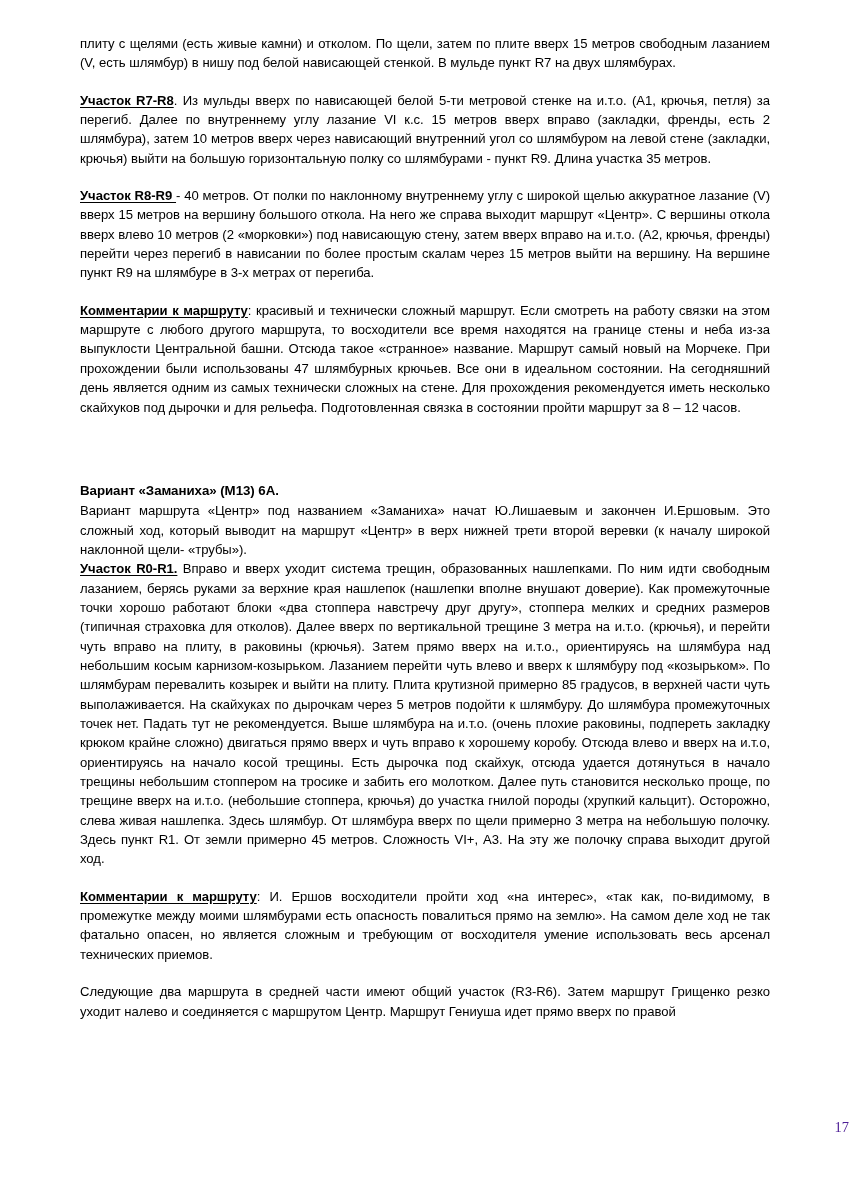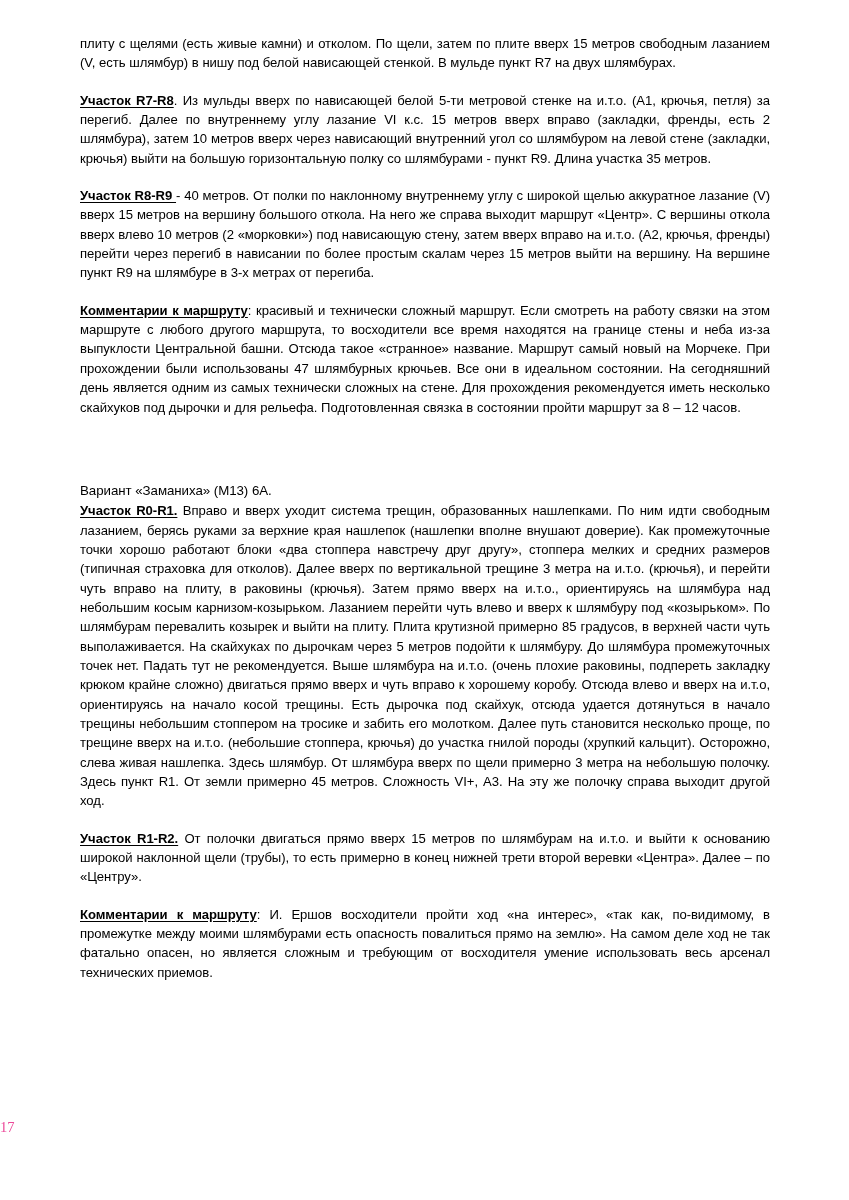--- a/index.html
+++ b/index.html
@@ -37,64 +37,65 @@
     margin: 0 0 18px 0;
   }
   .para.tight {
     margin-bottom: 0;
   }
   .gap-lg {
     height: 46px;
   }
   .section-head {
     font-size: 13.3px;
-    font-weight: normal;
+    font-weight: bold;
     line-height: 19.4px;
     margin: 0 0 1px 0;
     text-align: left;
     letter-spacing: -0.05px;
   }
   .u {
     text-decoration: underline;
     text-underline-offset: 1.5px;
     font-weight: bold;
   }
   .page-number {
     position: absolute;
     left: 0;
     right: 0;
     top: 1119px;
-    text-align: left;
+    text-align: right;
     font-family: "Liberation Serif", serif;
     font-size: 14.5px;
-    color: #ec4899;
+    color: #4c1d95;
   }
 </style>
 </head>
 <body>
 
 <div class="page">
 
   <p class="body-text para">плиту с щелями (есть живые камни) и отколом. По щели, затем по плите вверх 15 метров свободным лазанием (V, есть шлямбур) в нишу под белой нависающей стенкой. В мульде пункт R7 на двух шлямбурах.</p>
 
   <p class="body-text para"><span class="u">Участок R7-R8</span><span>. Из мульды вверх по нависающей белой 5-ти метровой стенке на и.т.о. (А1, крючья, петля) за перегиб. Далее по внутреннему углу лазание VI к.с. 15 метров вверх вправо (закладки, френды, есть 2 шлямбура), затем 10 метров вверх через нависающий внутренний угол со шлямбуром на левой стене (закладки, крючья) выйти на большую горизонтальную полку со шлямбурами - пункт R9. Длина участка 35 метров.</span></p>
 
   <p class="body-text para"><span class="u">Участок R8-R9 </span><span>- 40 метров. От полки по наклонному внутреннему углу с широкой щелью аккуратное лазание (V) вверх 15 метров на вершину большого откола. На него же справа выходит маршрут «Центр». С вершины откола вверх влево 10 метров (2 «морковки») под нависающую стену, затем вверх вправо на и.т.о. (А2, крючья, френды) перейти через перегиб в нависании по более простым скалам через 15 метров выйти на вершину. На вершине пункт R9 на шлямбуре в 3-х метрах от перегиба.</span></p>
 
   <p class="body-text para"><span class="u">Комментарии к маршруту</span><span>: красивый и технически сложный маршрут. Если смотреть на работу связки на этом маршруте с любого другого маршрута, то восходители все время находятся на границе стены и неба из-за выпуклости Центральной башни. Отсюда такое «странное» название. Маршрут самый новый на Морчеке. При прохождении были использованы 47 шлямбурных крючьев. Все они в идеальном состоянии. На сегодняшний день является одним из самых технически сложных на стене. Для прохождения рекомендуется иметь несколько скайхуков под дырочки и для рельефа. Подготовленная связка в состоянии пройти маршрут за 8 – 12 часов.</span></p>
 
   <div class="gap-lg"></div>
 
   <h2 class="section-head">Вариант «Заманиха» (М13) 6А.</h2>
 
+  <p class="body-text para tight">Вариант маршрута «Центр» под названием «Заманиха» начат Ю.Лишаевым и закончен И.Ершовым. Это сложный ход, который выводит на маршрут «Центр» в верх нижней трети второй веревки (к началу широкой наклонной щели- «трубы»).</p>
 
 
   <p class="body-text para"><span class="u">Участок R0-R1.</span><span> Вправо и вверх уходит система трещин, образованных нашлепками. По ним идти свободным лазанием, берясь руками за верхние края нашлепок (нашлепки вполне внушают доверие). Как промежуточные точки хорошо работают блоки «два стоппера навстречу друг другу», стоппера мелких и средних размеров (типичная страховка для отколов). Далее вверх по вертикальной трещине 3 метра на и.т.о. (крючья), и перейти чуть вправо на плиту, в раковины (крючья). Затем прямо вверх на и.т.о., ориентируясь на шлямбура над небольшим косым карнизом-козырьком. Лазанием перейти чуть влево и вверх к шлямбуру под «козырьком». По шлямбурам перевалить козырек и выйти на плиту. Плита крутизной примерно 85 градусов, в верхней части чуть выполаживается. На скайхуках по дырочкам через 5 метров подойти к шлямбуру. До шлямбура промежуточных точек нет. Падать тут не рекомендуется. Выше шлямбура на и.т.о. (очень плохие раковины, подпереть закладку крюком крайне сложно) двигаться прямо вверх и чуть вправо к хорошему коробу. Отсюда влево и вверх на и.т.о, ориентируясь на начало косой трещины. Есть дырочка под скайхук, отсюда удается дотянуться в начало трещины небольшим стоппером на тросике и забить его молотком. Далее путь становится несколько проще, по трещине вверх на и.т.о. (небольшие стоппера, крючья) до участка гнилой породы (хрупкий кальцит). Осторожно, слева живая нашлепка. Здесь шлямбур. От шлямбура вверх по щели примерно 3 метра на небольшую полочку. Здесь пункт R1. От земли примерно 45 метров. Сложность VI+, А3. На эту же полочку справа выходит другой ход.</span></p>
 
-  <p class="body-text para"><span class="u">Участок R1-R2.</span><span>   От полочки двигаться прямо вверх 15 метров по шлямбурам на и.т.о. и выйти к основанию широкой наклонной щели (трубы), то есть примерно в конец нижней трети второй веревки «Центра». Далее – по «Центру».</span></p>
 
 
   <p class="body-text para"><span class="u">Комментарии к маршруту</span><span>: И. Ершов восходители пройти ход «на интерес», «так как, по-видимому, в промежутке между моими шлямбурами есть опасность повалиться прямо на землю». На самом деле ход не так фатально опасен, но является сложным и требующим от восходителя умение использовать весь арсенал технических приемов.</span></p>
 
+  <p class="body-text para">Следующие два маршрута в средней части имеют общий участок (R3-R6). Затем маршрут Грищенко резко уходит налево и соединяется с маршрутом Центр. Маршрут Гениуша идет прямо вверх по правой</p>
 
   <div class="page-number">17</div>
 
 </div>
 
 </body></html>

